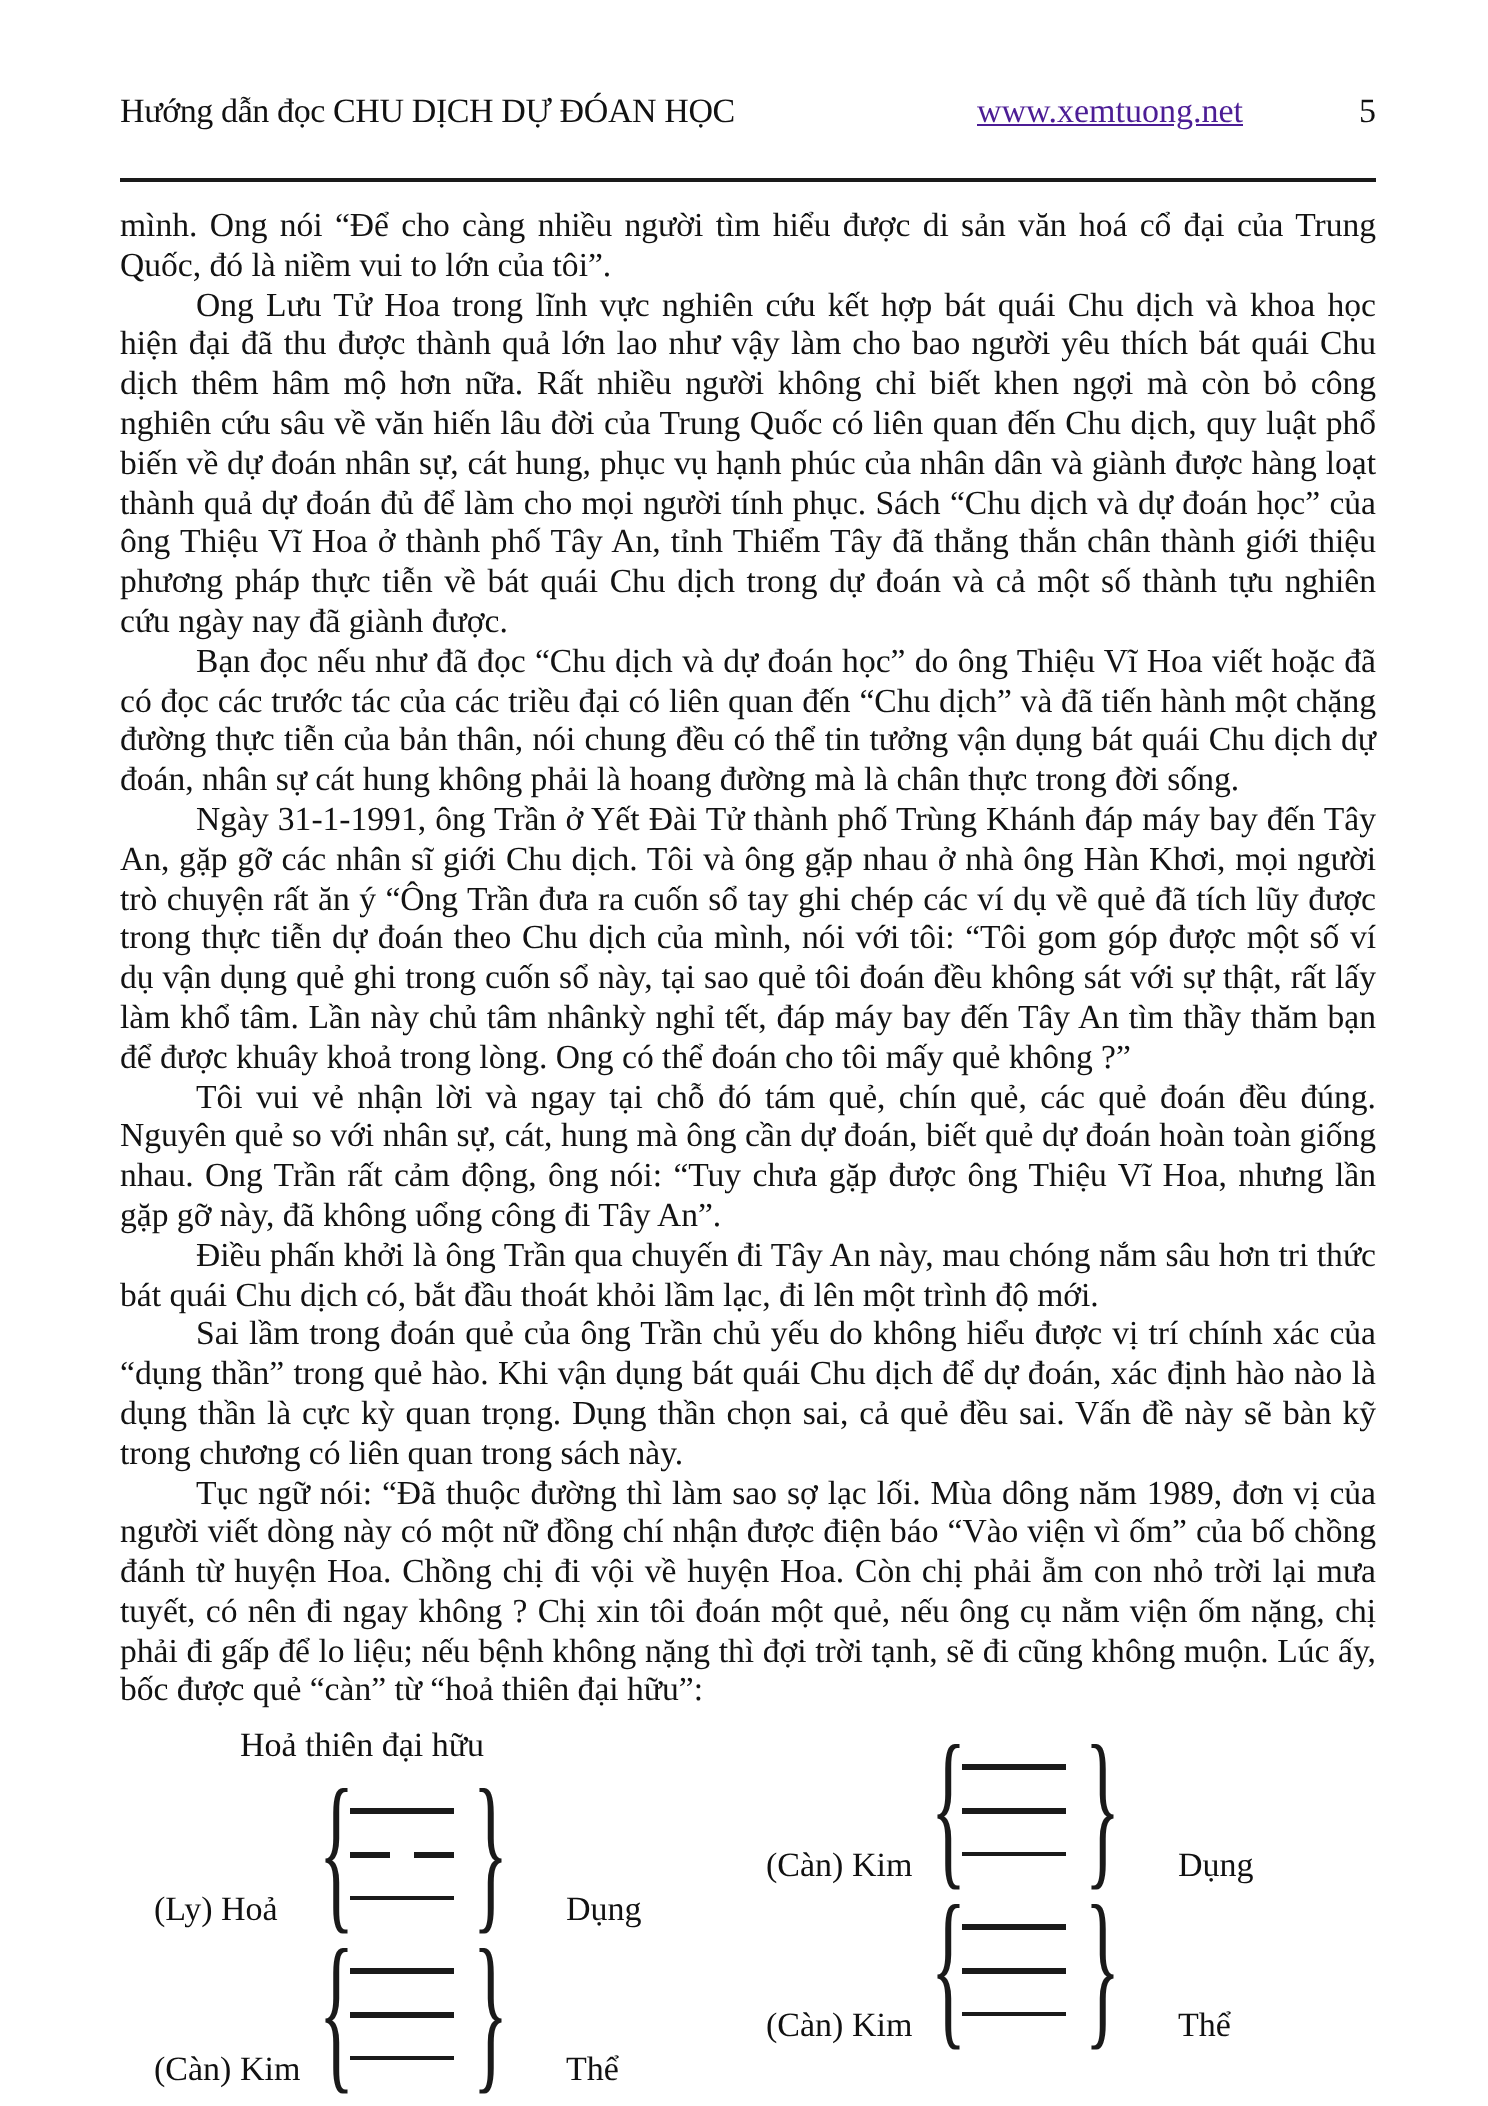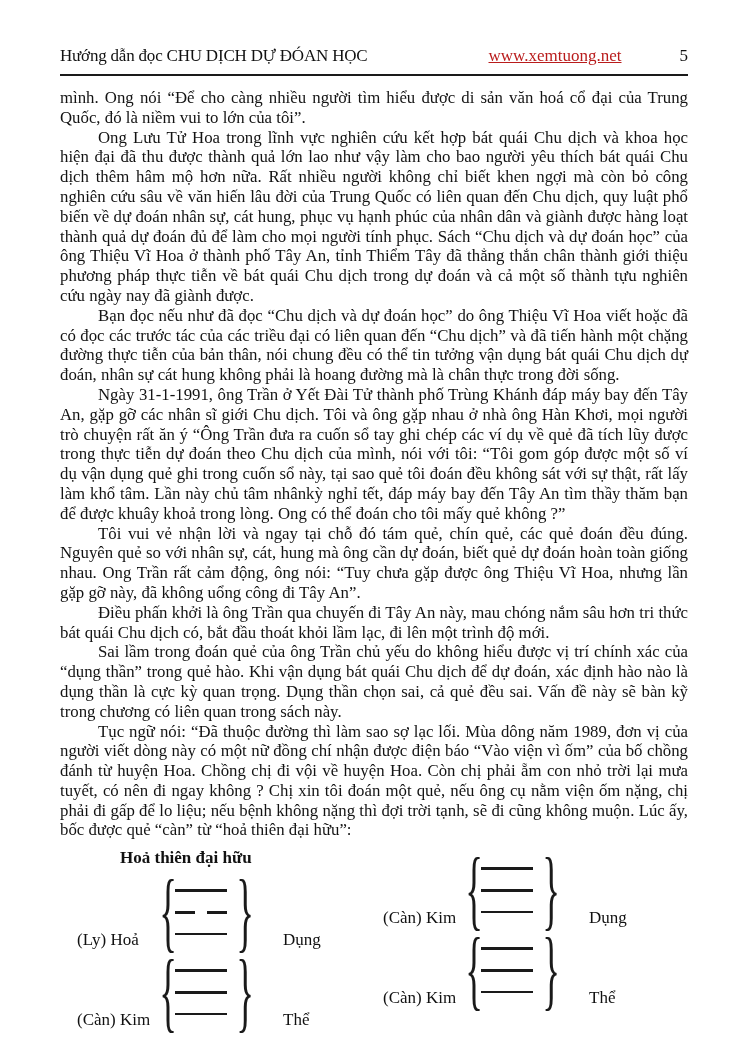--- a/index.html
+++ b/index.html
@@ -11,32 +11,32 @@
     background: #ffffff;
     color: #111111;
     font-family: "Liberation Serif", "DejaVu Serif", serif;
     overflow: hidden;
   }
   
   .header {
     display: flex;
     align-items: baseline;
     margin: 46px 56px 0 60px;
-    padding-bottom: 8px;
+    padding-bottom: 23px;
     border-bottom: 2px solid #1a1a1a;
   }
   .h-title {
     font-size: 17px;
     letter-spacing: -0.2px;
     white-space: nowrap;
     flex: 1 1 auto;
   }
   .h-link {
     font-size: 17px;
-    color: #b91c1c;
+    color: #4c1d95;
     text-decoration: underline;
     white-space: nowrap;
     margin-right: 58px;
     margin-left: 44px;
   }
   .h-page { font-size: 17px; }
   
   .body {
     margin: 12px 56px 0 60px;
     text-align: justify;
@@ -47,21 +47,21 @@
   .para { text-indent: 38px; }
   .para.no-indent { text-indent: 0; }
   
   .hex-section {
     display: flex;
     margin: 8px 0 0 60px;
   }
   .hex-col-left  { width: 315px; }
   .hex-col-right { width: 360px; }
   .hex-title {
-    font-weight: bold;
+    font-weight: normal;
     font-size: 17px;
     margin-bottom: 2px;
   }
   .hex-col-left  .hex-title { margin-left: 60px; }
   .hex-col-right .hex-title { margin-left: 0px;  }
   .hex-row {
     display: flex;
     align-items: flex-end;
     height: 80px;
   }

